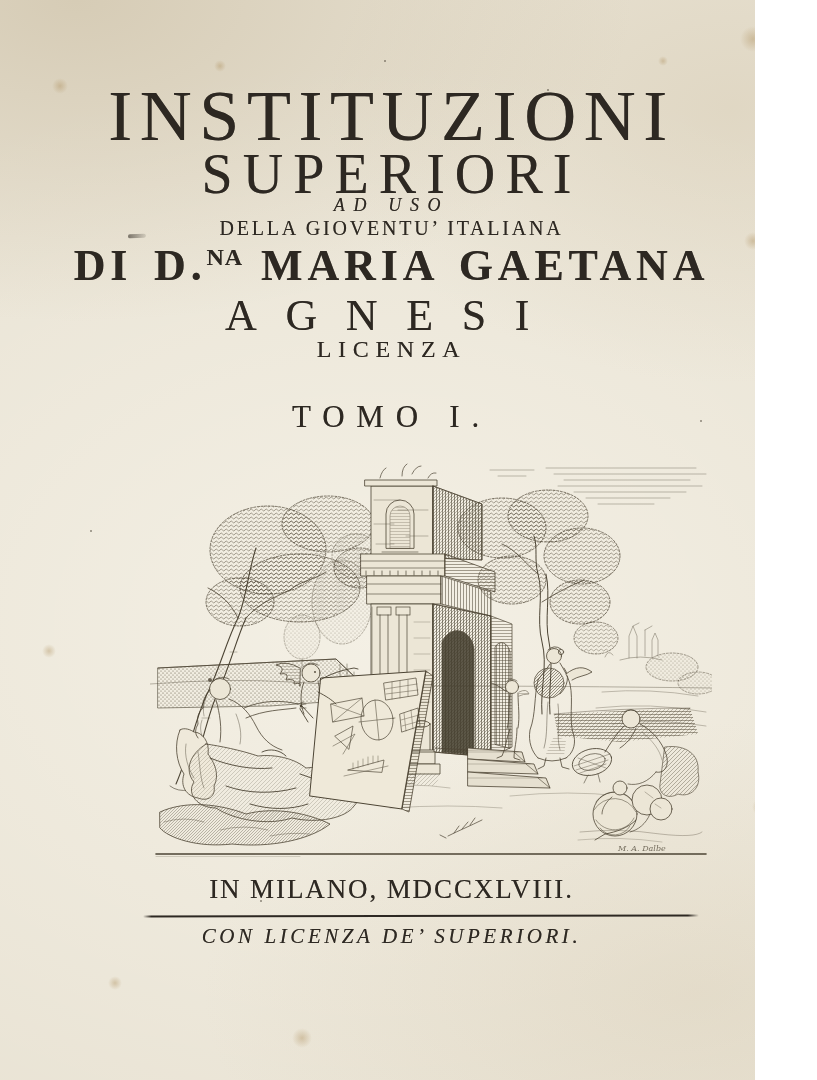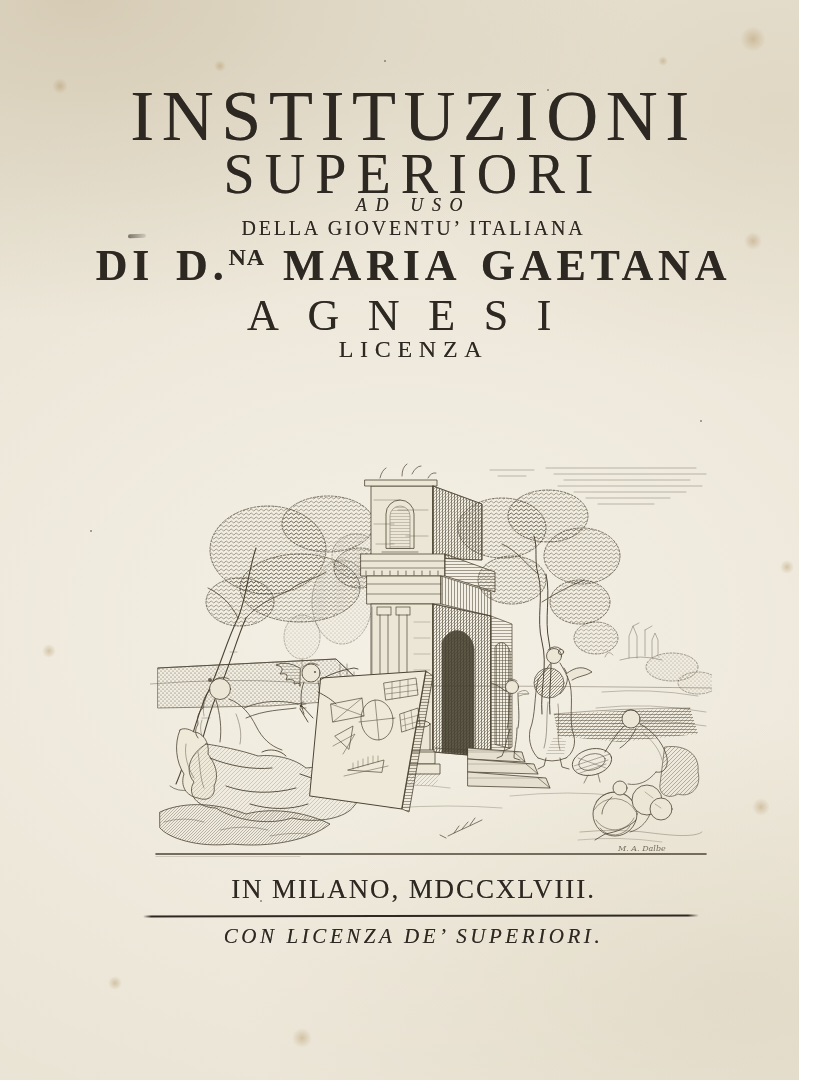--- a/index.html
+++ b/index.html
@@ -7,21 +7,20 @@
   .page{
     position:relative;width:755px;height:1080px;overflow:hidden;
     background:
       radial-gradient(900px 520px at 10% 0%, rgba(188,172,140,.42), rgba(188,172,140,0) 62%),
       radial-gradient(680px 460px at 97% 10%, rgba(203,188,158,.30), rgba(203,188,158,0) 60%),
       radial-gradient(760px 420px at 92% 92%, rgba(203,188,158,.25), rgba(203,188,158,0) 65%),
       radial-gradient(1050px 760px at 50% 58%, rgba(255,253,246,.5), rgba(255,253,246,0) 75%),
       var(--paper);
     font-family:"Liberation Serif","DejaVu Serif",serif;
     color:var(--ink);
-    padding-left:44px;
   }
   .t{position:absolute;left:28px;right:0;text-align:center;line-height:1;white-space:nowrap;
      text-shadow:0 0 .6px rgba(45,40,34,.5);}
   .title1{top:80px;font-size:72px;letter-spacing:.105em;}
   .title2{top:146px;font-size:56px;letter-spacing:.18em;}
   .aduso{top:196px;font-size:18px;font-style:italic;letter-spacing:.48em;}
   .dedic{top:218px;font-size:20px;letter-spacing:.14em;}
   .author{top:244px;font-size:44px;font-weight:bold;letter-spacing:.11em;word-spacing:6px;}
   .author .sup{font-size:24px;position:relative;top:-15px;letter-spacing:.04em;}
   .author .rest{margin-left:18px;}
@@ -50,20 +49,21 @@
 
   <div class="t title1">INSTITUZIONI</div>
   <div class="t title2">SUPERIORI</div>
   <div class="t aduso">AD USO</div>
   <div class="t dedic">DELLA GIOVENTU’ ITALIANA</div>
 
   <div class="t author"><span>DI D.</span><span class="sup">NA</span><span class="rest">MARIA GAETANA</span></div>
 
   <div class="t surname">AGNESI</div>
   <div class="t origin">LICENZA</div>
+  <div class="t volume">TOMO I.</div>
 
   <svg class="engraving" viewBox="0 0 562 410" xmlns="http://www.w3.org/2000/svg">
     <defs>
       <pattern id="hx" width="4" height="3" patternUnits="userSpaceOnUse">
         <path d="M0 1.5 H4" stroke="#5b5240" stroke-width="0.55"></path>
       </pattern>
       <pattern id="hv" width="3" height="4" patternUnits="userSpaceOnUse">
         <path d="M1.5 0 V4" stroke="#4e4635" stroke-width="0.6"></path>
       </pattern>
       <pattern id="hd" width="4" height="4" patternUnits="userSpaceOnUse">

